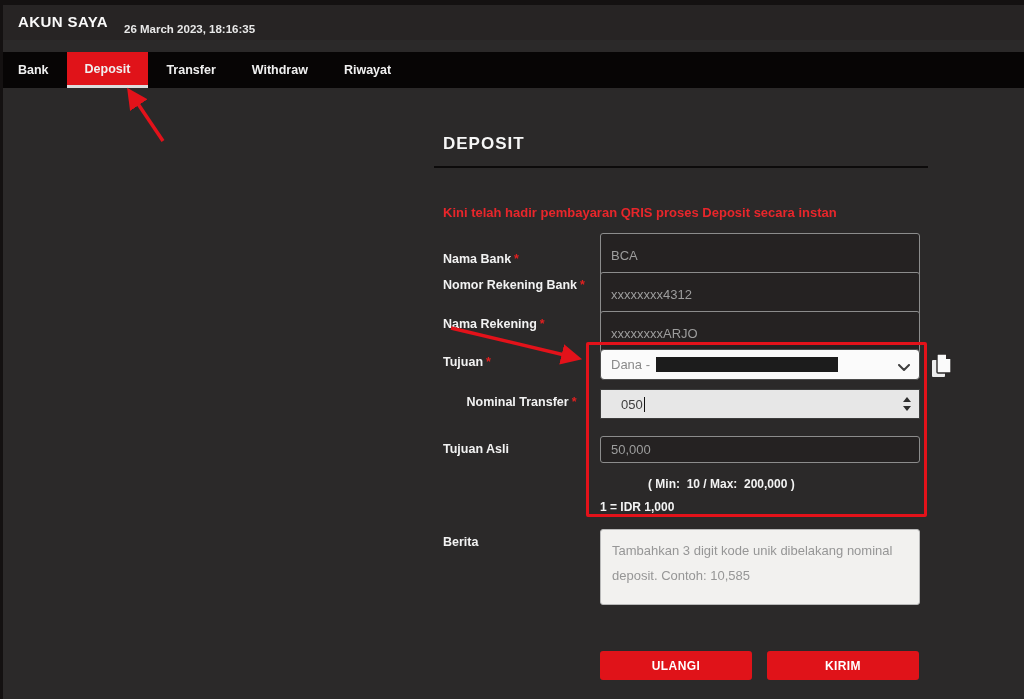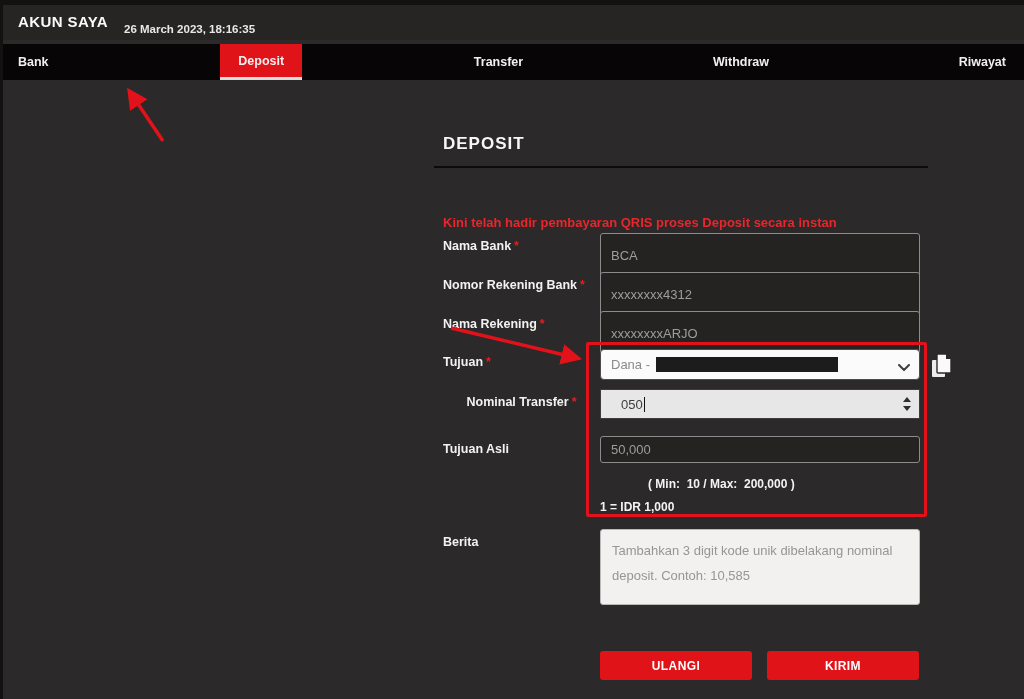--- a/index.html
+++ b/index.html
@@ -16,37 +16,37 @@
   .topbar {
     position:absolute; top:0; left:0; right:0; height:40px;
     background:#272424; display:flex; align-items:center;
     padding:3px 0 0 18px; gap:16px;
   }
   .brand { font-size:15px; font-weight:bold; color:#fafafa; letter-spacing:.4px; }
   .datetime { font-size:11.5px; font-weight:600; color:#e8e8e8;margin-top:15px; }
 
   
   .nav {
-    position:absolute; top:44px; left:0; right:0; height:36px;
-    background:#070505; display:flex;justify-content:space-between;
+    position:absolute; top:52px; left:0; right:0; height:36px;
+    background:#070505; display:flex;
   }
   .tab {
     height:100%; display:flex; align-items:center; padding:0 18px;
     color:#f0f0f0; font-size:12.5px; font-weight:700; cursor:pointer;
   }
   .tab.active { background:#e01319; border-bottom:3px solid #dcdcdc; }
 
   
   .form-title {
     position:absolute; left:443px; top:134px; margin:0;
     font-size:17px; font-weight:bold; color:#f7f7f7; letter-spacing:1px;
   }
   .title-rule { position:absolute; left:434px; top:166px; width:494px; height:2px; background:#0c0a0a; }
   .notice {
-    position:absolute; left:443px; top:215px; width:500px;
+    position:absolute; left:443px; top:205px; width:500px;
     font-size:13px; font-weight:bold; color:#e8262b;
   }
 
   
   .row { position:absolute; left:443px; width:484px; display:flex; }
   .lbl { width:157px; padding-top:6px; font-size:12.5px; font-weight:bold; color:#f2f2f2; }
   .req { color:#e02020; margin-left:3px; }
   .inp-dark {
     width:320px; height:45px; background:#252222; border:1px solid #8c8c8c;
     border-radius:3px; color:#9d9d9d; font-size:13px; padding:0 10px;
@@ -115,21 +115,21 @@
     <div class="tab active">Deposit</div>
     <div class="tab">Transfer</div>
     <div class="tab">Withdraw</div>
     <div class="tab">Riwayat</div>
   </div>
 
   <h1 class="form-title">DEPOSIT</h1>
   <div class="title-rule"></div>
   <div class="notice">Kini telah hadir pembayaran QRIS proses Deposit secara instan</div>
 
-  <div class="row" style="top:233px;">
+  <div class="row" style="top:233px;align-items:center;">
     <div class="lbl"><span>Nama Bank</span><span class="req">*</span></div>
     <input class="inp-dark" readonly="" value="BCA" style="">
   </div>
 
   <div class="row" style="top:272px;">
     <div class="lbl"><span>Nomor Rekening Bank</span><span class="req">*</span></div>
     <input class="inp-dark" readonly="" value="xxxxxxxx4312" style="">
   </div>
 
   <div class="row" style="top:311px;">

